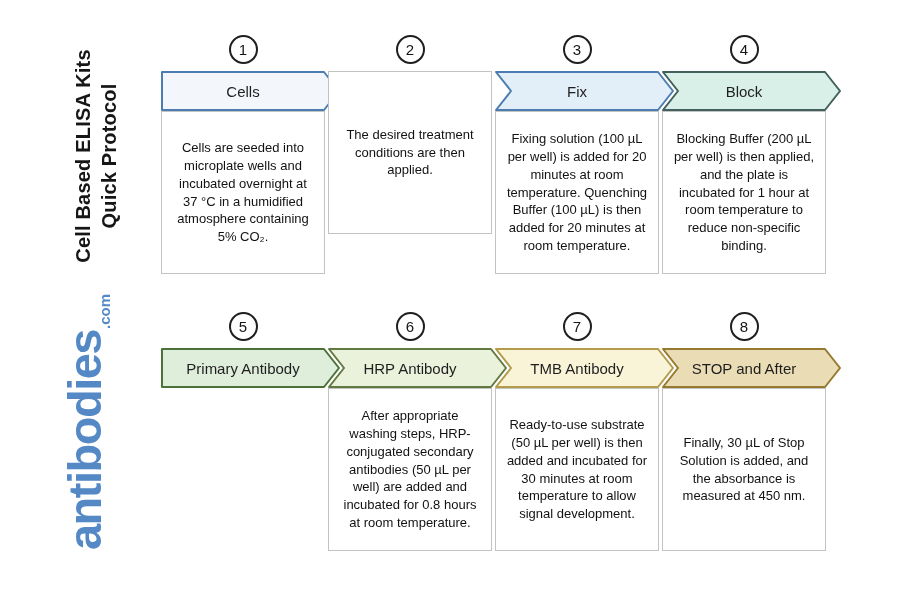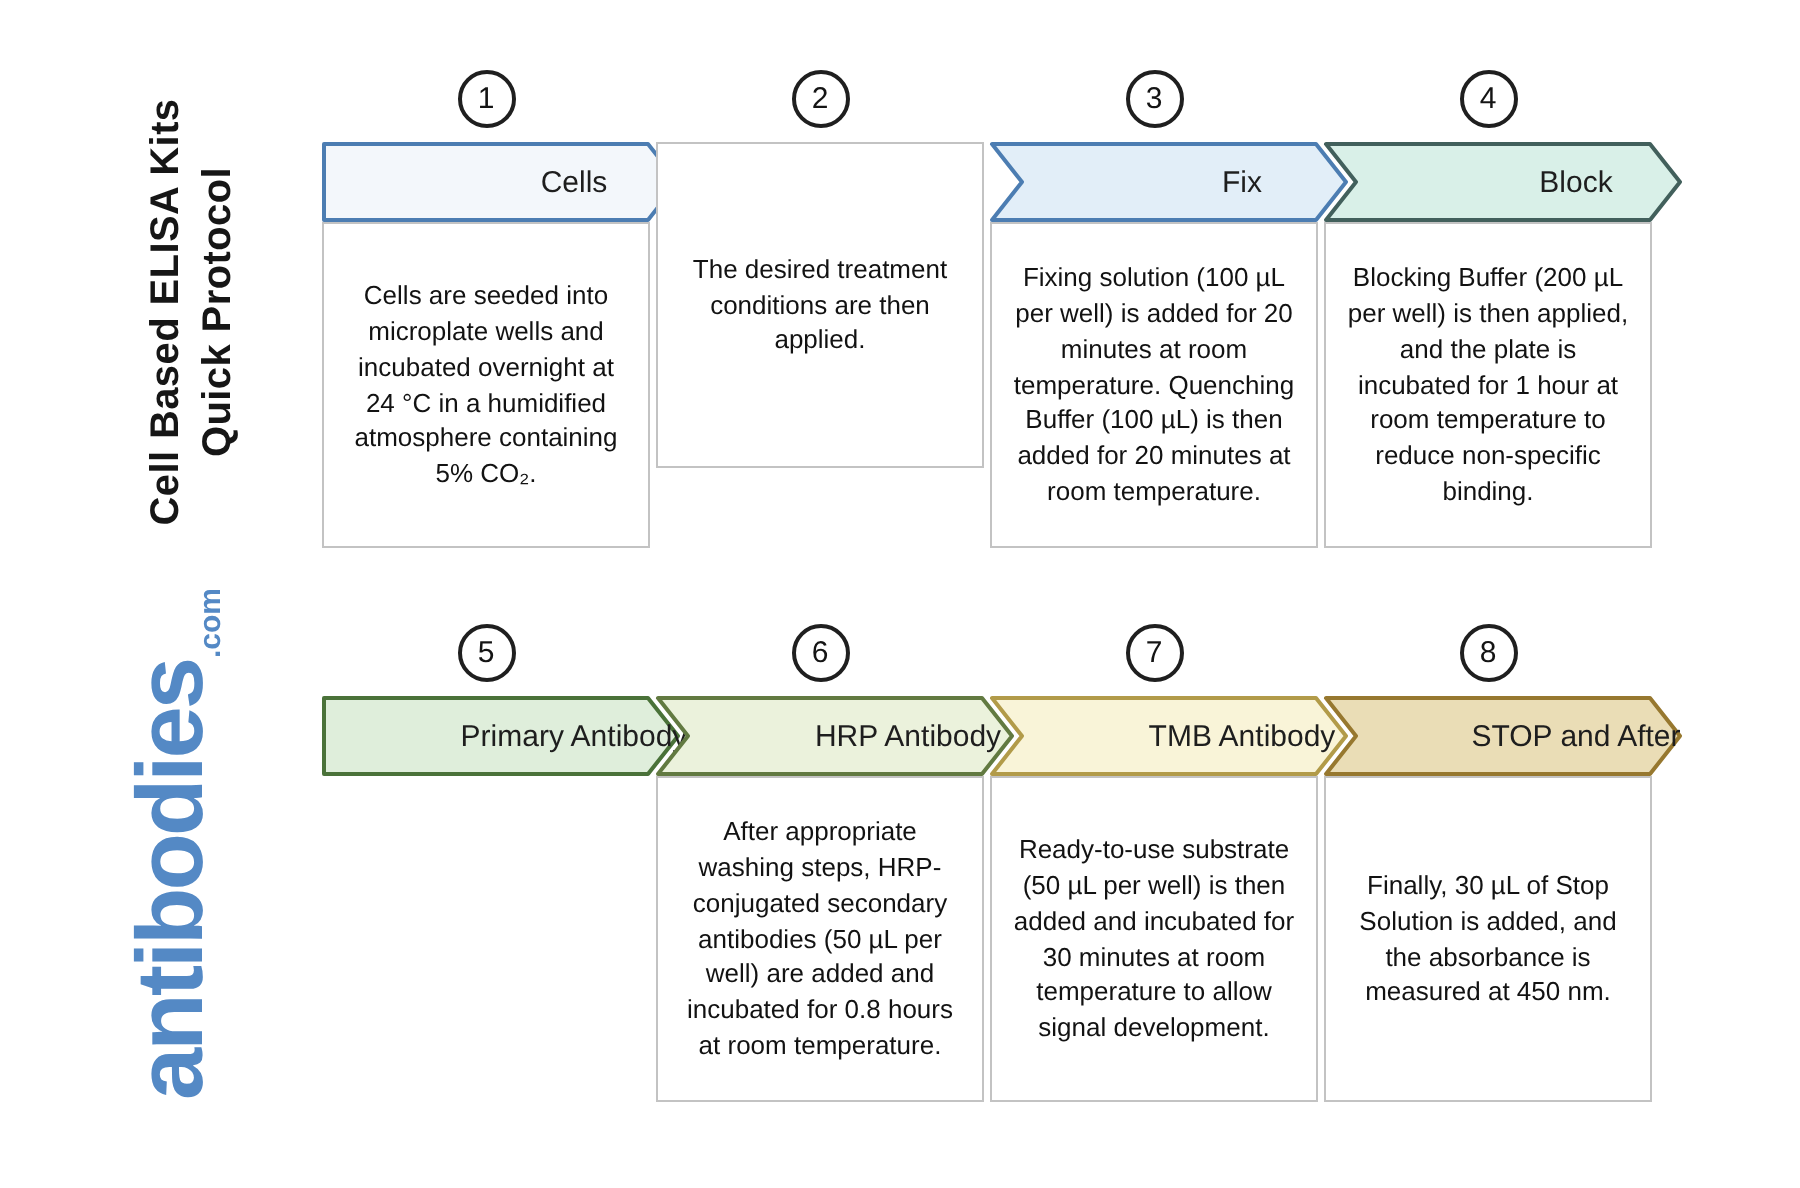--- a/index.html
+++ b/index.html
@@ -81,21 +81,20 @@
   .chev-svg { position: absolute; left: 0; top: 0; overflow: visible; display: block; }
   .chev-label {
     position: absolute;
     left: 0; top: 0;
     width: 164px; height: 40px;
     display: flex;
     align-items: center;
     justify-content: center;
     font-size: 15px;
     color: #1e1e1e;
-    margin-left: 44px;
   }
 
   .desc {
     box-sizing: border-box;
     width: 164px;
     height: 163px;
     background: #ffffff;
     border: 1.5px solid #c3c3c3;
     display: flex;
     align-items: center;
@@ -133,21 +132,21 @@
         <div class="badge">
             <span>1</span>
           </div>
         <div class="chev">
           <svg class="chev-svg" width="179" height="40" viewBox="0 0 179 40">
             <polygon points="1,1 163,1 178,20 163,39 1,39" stroke-width="2" stroke-linejoin="round" fill="#f3f7fb" stroke="#4c7db2"></polygon>
           </svg>
           <div class="chev-label">Cells</div>
         </div>
         <div class="desc">
-          <p class="desc-text">Cells are seeded into microplate wells and incubated overnight at 24 °C in a humidified atmosphere containing 5% CO₂.</p>
+          <p class="desc-text">Cells are seeded into microplate wells and incubated overnight at 37 °C in a humidified atmosphere containing 5% CO₂.</p>
         </div>
       </div>
 
       <div class="col">
         <div class="badge">
             <span>2</span>
           </div>
         <div class="desc">
           <p class="desc-text">The desired treatment conditions are then applied.</p>
         </div>

